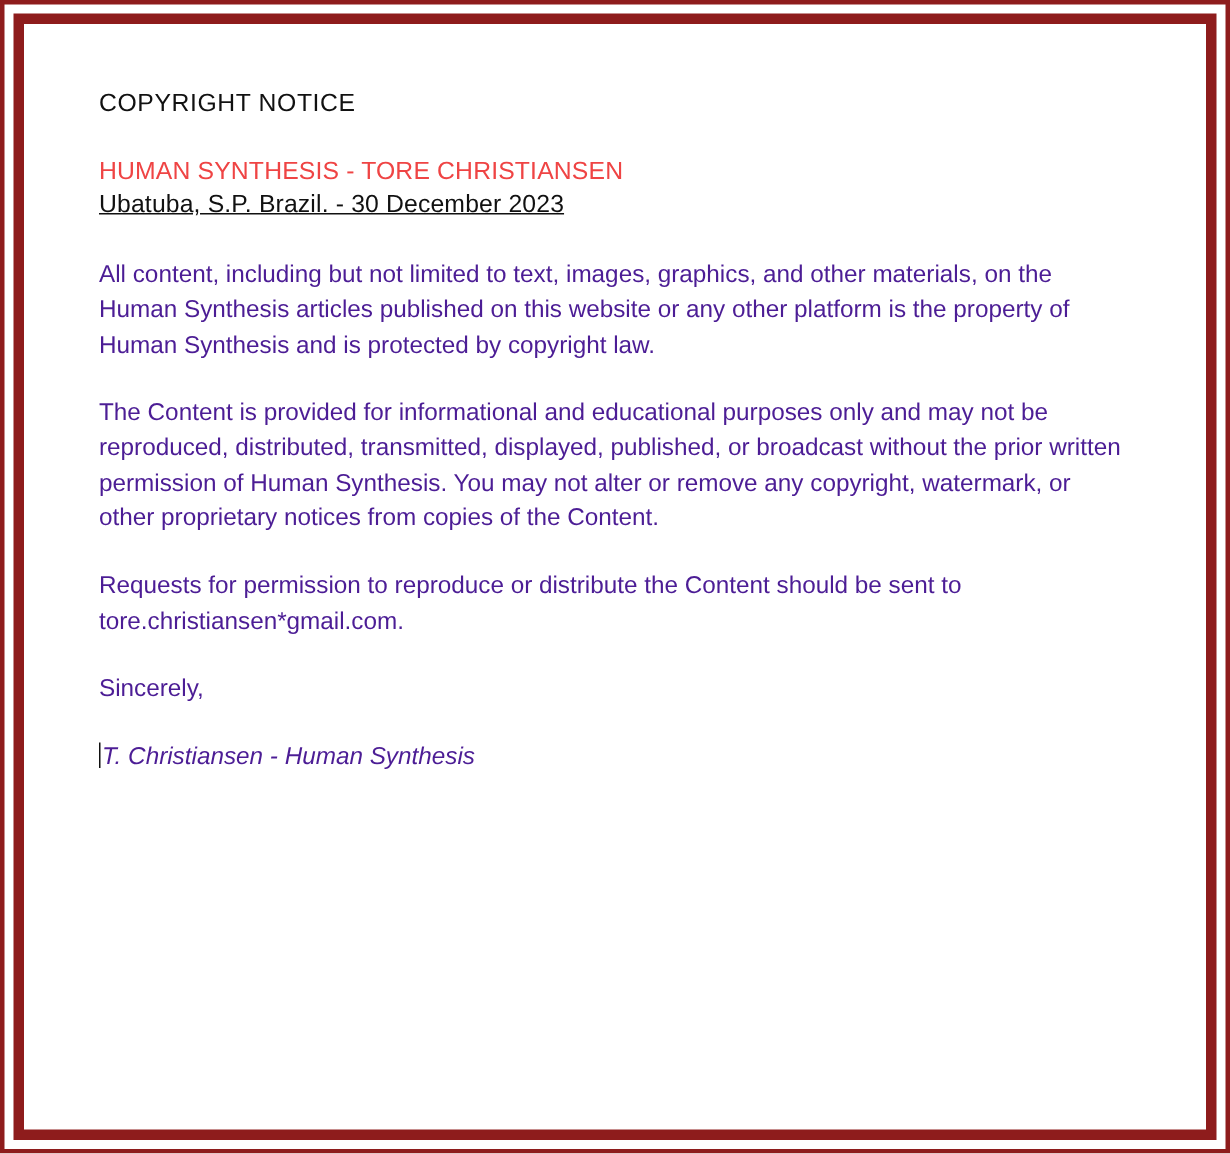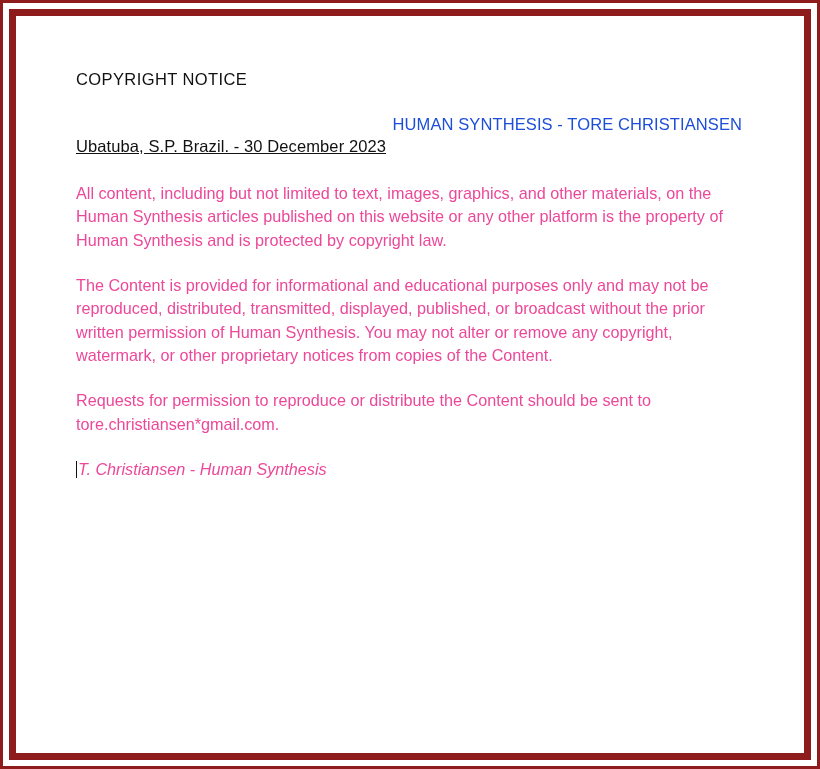--- a/index.html
+++ b/index.html
@@ -20,21 +20,21 @@
     background: #ffffff;
     border: 3px solid #8e1c1c;
     padding: 6px;
   }
   .page-frame-inner {
     box-sizing: border-box;
     width: 100%;
     height: 100%;
     border: 7px solid #8e1c1c;
     background: #ffffff;
-    padding: 16px;
+    padding: 6px;
   }
   .document {
     box-sizing: border-box;
     width: 100%;
     height: 100%;
     background: #ffffff;
     padding: 38px 46px 20px 44px;
     color: #1a1a1a;
   }
   .doc-title {
@@ -44,35 +44,34 @@
     font-weight: normal;
     color: #111111;
   }
   .byline-block {
     margin: 0 0 26px 0;
   }
   .byline-name {
     font-size: 16.5px;
     letter-spacing: 0.1px;
     margin: 0 0 3px 0;
-    color: #1d4ed8;
-    text-align: right;
+    color: #ef4444;
   }
   .byline-place {
     font-size: 16.5px;
     letter-spacing: 0.1px;
     margin: 0;
     color: #111111;
     text-decoration: underline;
   }
   .para {
     font-size: 16.2px;
     line-height: 1.44;
     margin: 0 0 22px 0;
-    color: #ec4899;
+    color: #4c1d95;
     max-width: 730px;
   }
   .para:last-child {
     margin-bottom: 0;
   }
   .signature {
     position: relative;
     font-style: italic;
   }
   .caret {
@@ -100,18 +99,19 @@
 
       <p class="para">All content, including but not limited to text, images, graphics, and other materials, on the Human Synthesis articles published on this website or any other platform is the property of Human Synthesis and is protected by copyright law.</p>
 
       <p class="para">The Content is provided for informational and educational purposes only and may not be reproduced, distributed, transmitted, displayed, published, or broadcast without the prior written permission of Human Synthesis. You may not alter or remove any copyright, watermark, or other proprietary notices from copies of the Content.</p>
 
       <p class="para">Requests for permission to reproduce or distribute the Content should be sent to tore.christiansen*gmail.com.</p>
 
 
 
 
+      <p class="para">Sincerely,</p>
 
       <p class="para signature"><span class="caret"></span><span>T. Christiansen - Human Synthesis</span></p>
 
     </div>
   </div>
 </div>
 
 </body></html>

